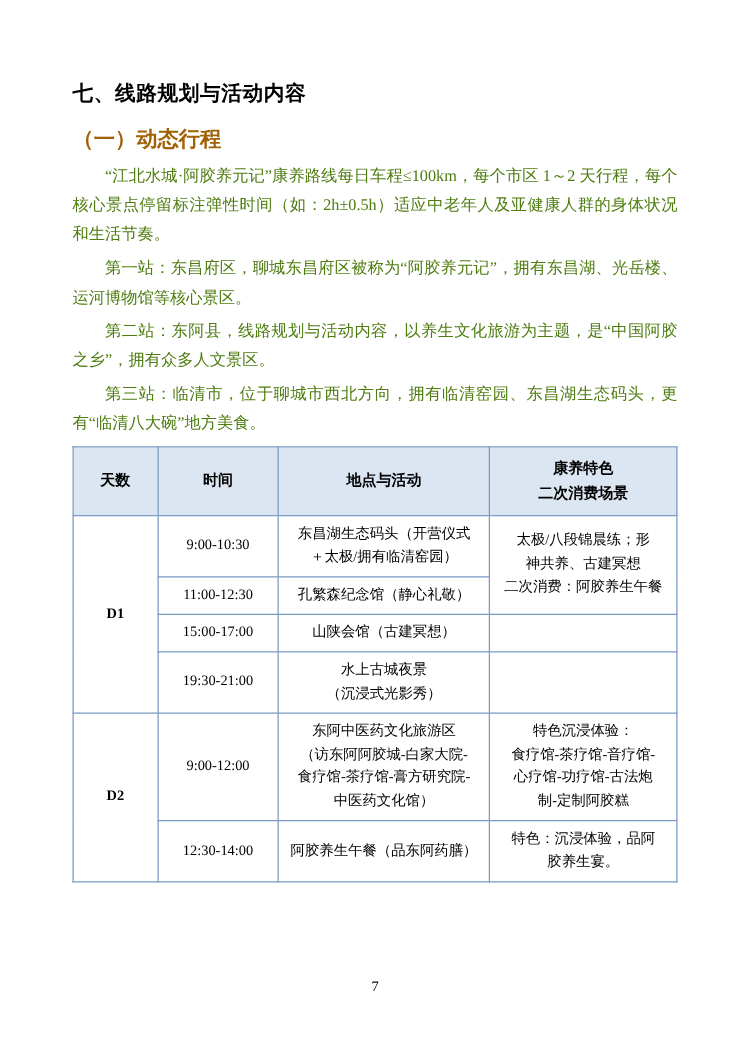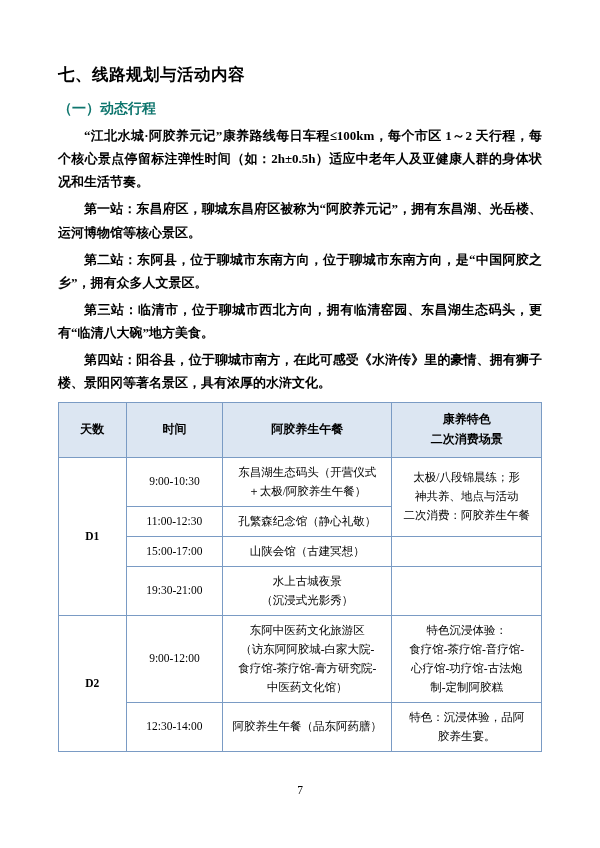--- a/index.html
+++ b/index.html
@@ -20,34 +20,33 @@
     overflow: hidden;
   }
   .doc-heading {
     font-size: 16.5px;
     font-weight: bold;
     color: #000;
     margin: 12px 0 14px 0;
     letter-spacing: 0.5px;
   }
   .sub-heading {
-    font-size: 14px;
-    font-weight: bold;
-    color: #0f766e;
+    font-size: 17px;
+    font-weight: bold;
+    color: #a16207;
     margin: 10px 0 6px 0;
   }
   .para {
     font-size: 13px;
     line-height: 1.78;
-    color: #000000;
+    color: #4d7c0f;
     text-align: justify;
     text-justify: inter-ideograph;
     text-indent: 2em;
     margin: 4px 0 1px 0;
-    font-weight: bold;
   }
   .tbl-wrap {
     margin-top: 8px;
   }
   table.schedule {
     border-collapse: collapse;
     width: 100%;
     table-layout: fixed;
   }
   table.schedule td, table.schedule th {
@@ -99,55 +98,54 @@
 <body>
 
 <div class="page">
 
   <h1 class="doc-heading">七、线路规划与活动内容</h1>
 
   <div class="sub-heading">（一）动态行程</div>
 
   <p class="para">“江北水城·阿胶养元记”康养路线每日车程≤100km，每个市区 1～2 天行程，每个核心景点停留标注弹性时间（如：2h±0.5h）适应中老年人及亚健康人群的身体状况和生活节奏。</p>
   <p class="para">第一站：东昌府区，聊城东昌府区被称为“阿胶养元记”，拥有东昌湖、光岳楼、运河博物馆等核心景区。</p>
-  <p class="para">第二站：东阿县，位于聊城市东南方向，位于聊城市东南方向，是“中国阿胶之乡”，拥有众多人文景区。</p>
+  <p class="para">第二站：东阿县，线路规划与活动内容，以养生文化旅游为主题，是“中国阿胶之乡”，拥有众多人文景区。</p>
   <p class="para">第三站：临清市，位于聊城市西北方向，拥有临清窑园、东昌湖生态码头，更有“临清八大碗”地方美食。</p>
-  <p class="para">第四站：阳谷县，位于聊城市南方，在此可感受《水浒传》里的豪情、拥有狮子楼、景阳冈等著名景区，具有浓厚的水浒文化。</p>
 
 
   <div class="tbl-wrap">
     <table class="schedule">
       <colgroup>
         <col class="col-day">
         <col class="col-time">
         <col class="col-place">
         <col class="col-feature">
       </colgroup>
       <thead>
         <tr>
           <th>天数</th>
           <th>时间</th>
-          <th>阿胶养生午餐</th>
+          <th>地点与活动</th>
           <th>
             <span class="nowrap-line">康养特色</span>
             <span class="nowrap-line">二次消费场景</span>
           </th>
         </tr>
       </thead>
       <tbody>
           <tr>
             <td class="day-cell" rowspan="4">D1</td>
             <td class="time-cell">9:00-10:30</td>
             <td class="place-cell">
               <span class="nowrap-line">东昌湖生态码头（开营仪式</span>
-              <span class="nowrap-line">＋太极/阿胶养生午餐）</span>
+              <span class="nowrap-line">＋太极/拥有临清窑园）</span>
             </td>
             <td class="feature-cell" rowspan="2">
               <span class="nowrap-line">太极/八段锦晨练；形</span>
-              <span class="nowrap-line">神共养、地点与活动</span>
+              <span class="nowrap-line">神共养、古建冥想</span>
               <span class="nowrap-line">二次消费：阿胶养生午餐</span>
             </td>
           </tr>
           <tr>
             <td class="time-cell">11:00-12:30</td>
             <td class="place-cell">
               <span class="nowrap-line">孔繁森纪念馆（静心礼敬）</span>
             </td>
           </tr>
           <tr>

